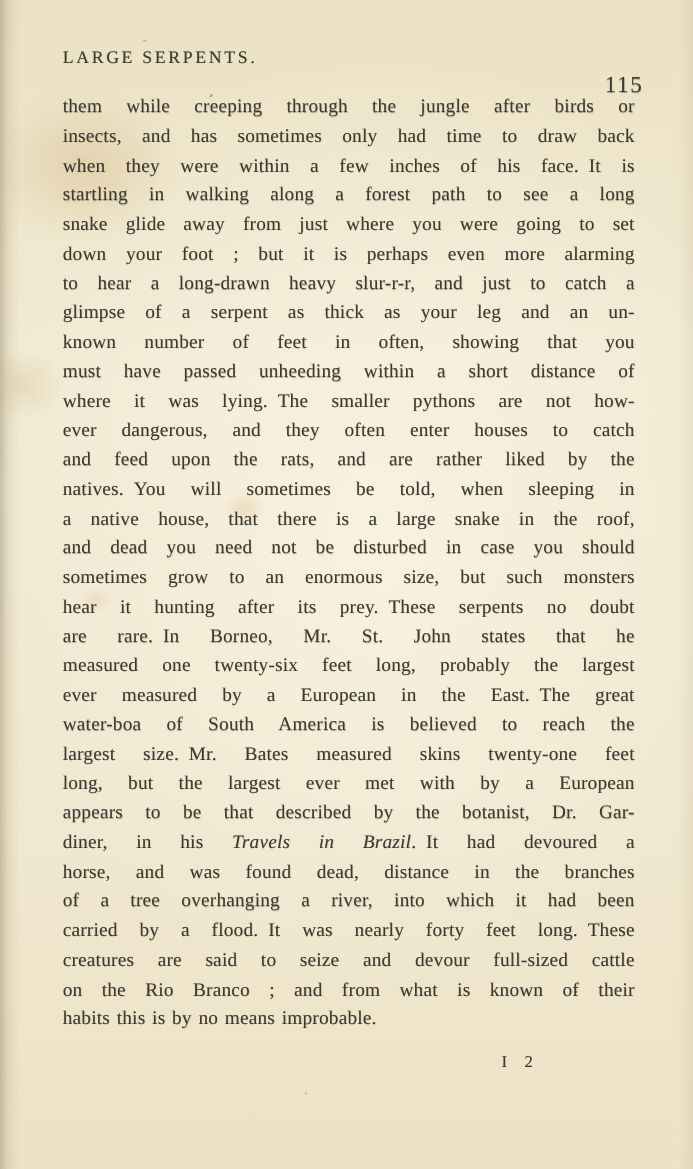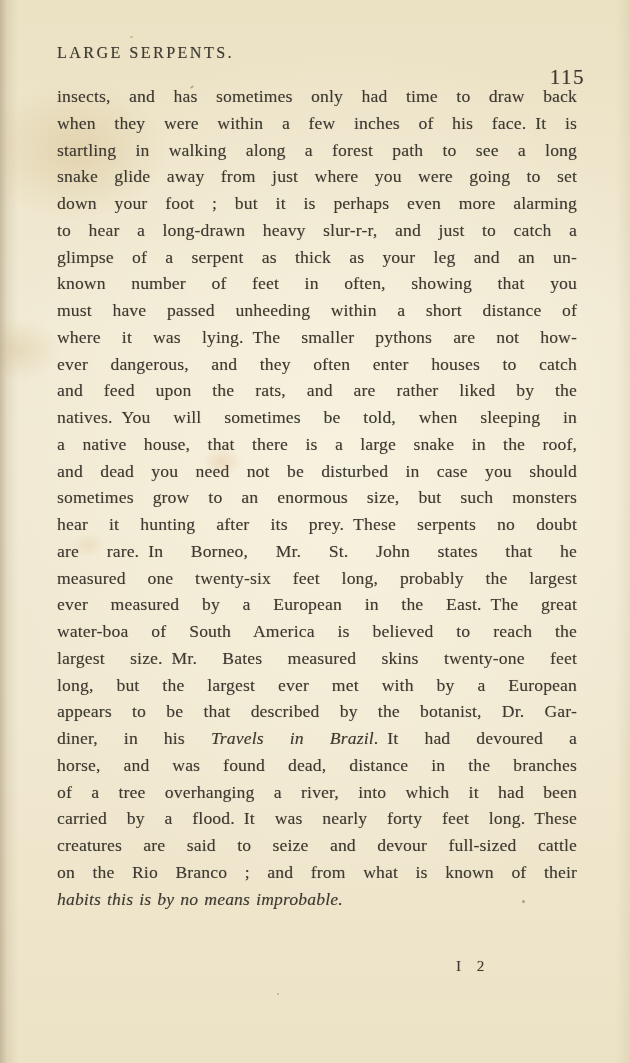--- a/index.html
+++ b/index.html
@@ -62,21 +62,20 @@
     letter-spacing: 0.2px;
     word-spacing: 1.5px;
     text-align: justify;
     text-align-last: justify;
     white-space: nowrap;
     text-shadow: 0.3px 0.3px 0.7px rgba(62,56,44,0.40);
   }
   .line.no-justify {
     text-align: center;
     text-align-last: left;
-    font-style: italic;
   }
   .italic {
     font-style: italic;
   }
   .signature {
     position: absolute;
     left: 456px;
     top: 958px;
     font-size: 15px;
     letter-spacing: 6px;
@@ -96,20 +95,21 @@
 <body>
 
 <div class="page">
 
   <div class="header">
     <div class="running-title">LARGE SERPENTS.</div>
     <div class="page-number">115</div>
   </div>
 
   <div class="body-text">
+      <div class="line"><span>them while creeping through the jungle after birds or</span></div>
       <div class="line"><span>insects, and has sometimes only had time to draw back</span></div>
       <div class="line"><span>when they were within a few inches of his face. It is</span></div>
       <div class="line"><span>startling in walking along a forest path to see a long</span></div>
       <div class="line"><span>snake glide away from just where you were going to set</span></div>
       <div class="line"><span>down your foot ; but it is perhaps even more alarming</span></div>
       <div class="line"><span>to hear a long-drawn heavy slur-r-r, and just to catch a</span></div>
       <div class="line"><span>glimpse of a serpent as thick as your leg and an un-</span></div>
       <div class="line"><span>known number of feet in often, showing that you</span></div>
       <div class="line"><span>must have passed unheeding within a short distance of</span></div>
       <div class="line"><span>where it was lying. The smaller pythons are not how-</span></div>

